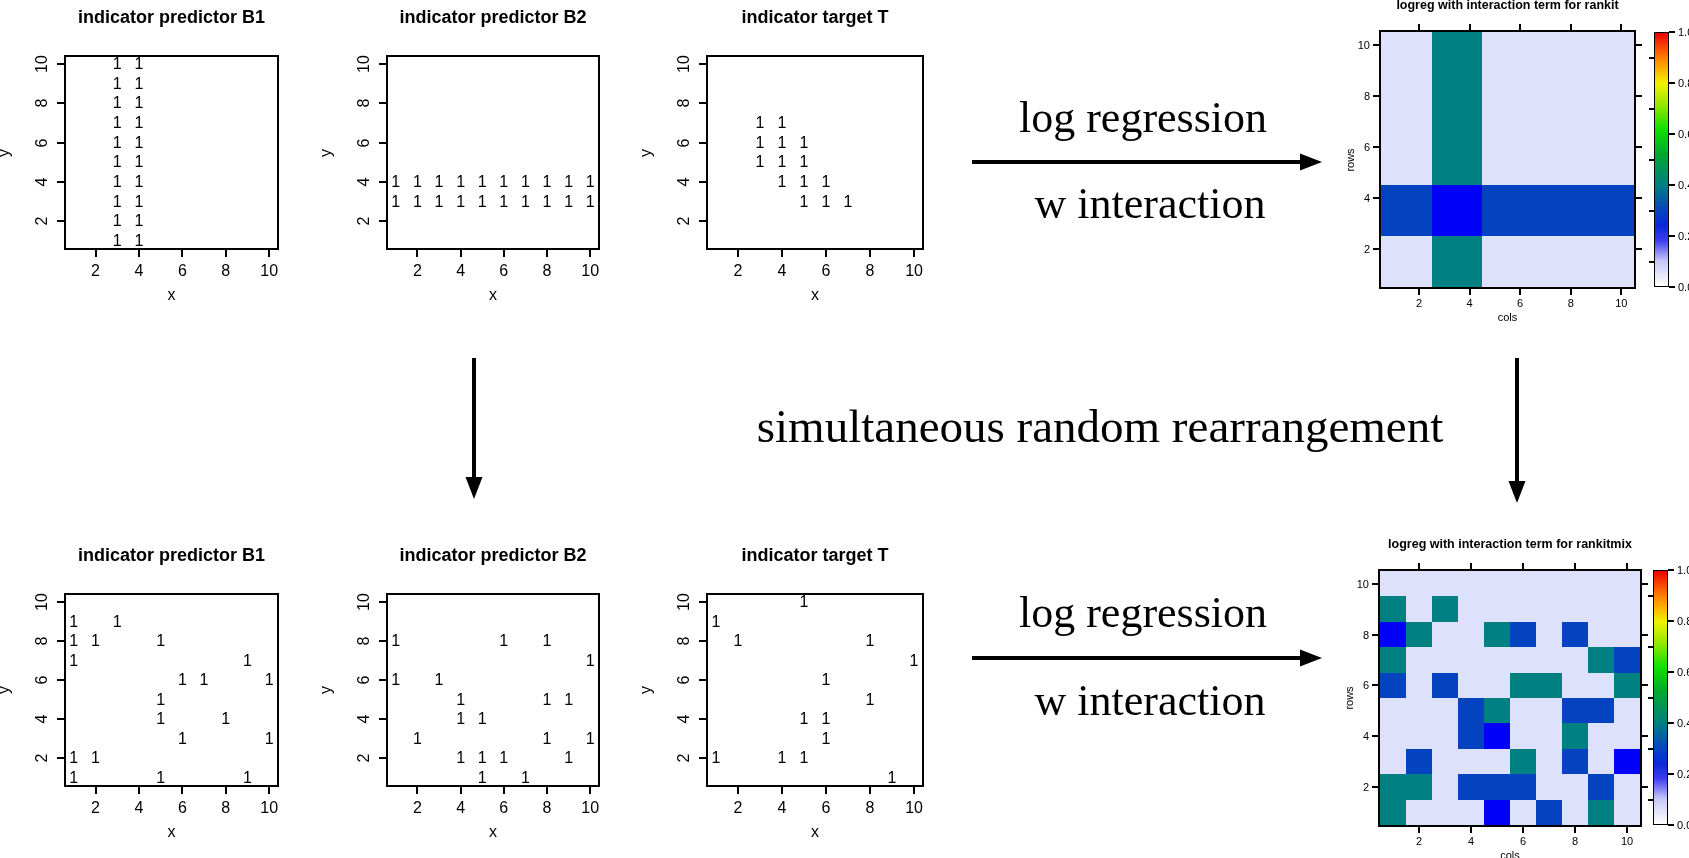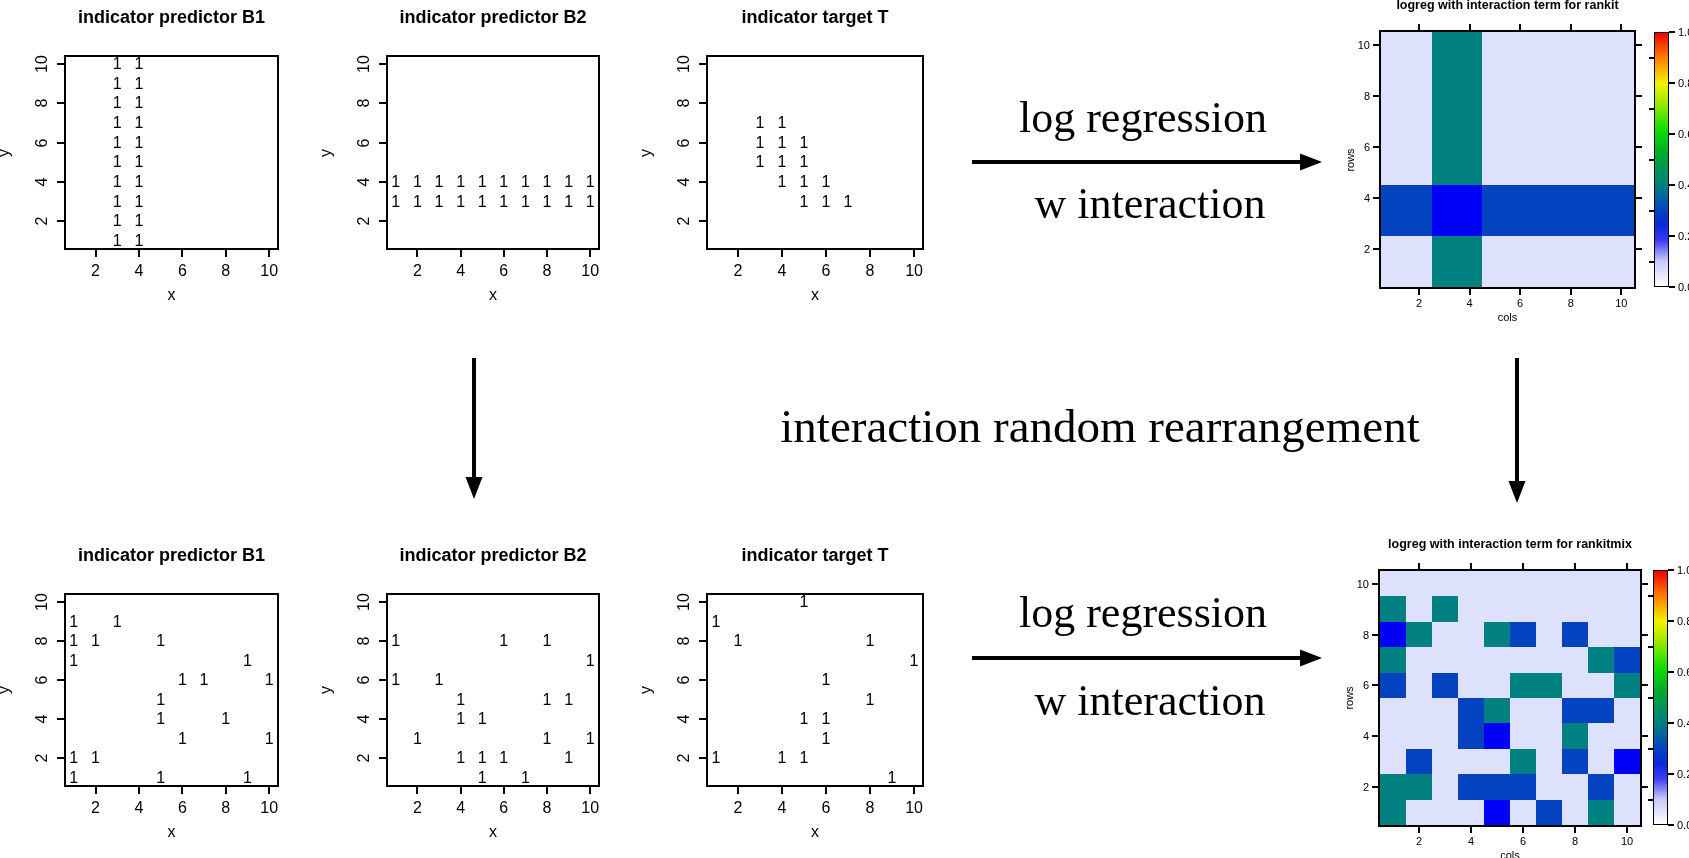--- a/index.html
+++ b/index.html
@@ -32,21 +32,21 @@
       <polygon points="474,499 465.5,477 482.5,477" fill="#000"></polygon>
       <line x1="1517" y1="358" x2="1517" y2="483" stroke="#000" stroke-width="4"></line>
       <polygon points="1517,503 1508.5,481 1525.5,481" fill="#000"></polygon>
       <line x1="972" y1="658" x2="1302" y2="658" stroke="#000" stroke-width="4"></line>
       <polygon points="1322,658 1300,649.5 1300,666.5" fill="#000"></polygon>
     </svg>
 
   <div class="serif-note" style="left:1143px;top:117px;font-size:44px">log regression</div>
   <div class="serif-note" style="left:1150px;top:203px;font-size:44px">w interaction</div>
 
-  <div class="serif-note" style="left:1100px;top:426px;font-size:47px">interaction random rearrangement</div>
+  <div class="serif-note" style="left:1100px;top:426px;font-size:47px">simultaneous random rearrangement</div>
 
   <div class="serif-note" style="left:1143px;top:612px;font-size:44px">log regression</div>
   <div class="serif-note" style="left:1150px;top:700px;font-size:44px">w interaction</div>
 
   <div id="panels">
       <div class="plot-box" style="left: 64px; top: 55px; width: 215px; height: 195px; position: absolute;"></div>
       <div class="ptitle" style="left: 46px; top: 7px; width: 251px; height: 24px; position: absolute; font-size: 18px;">indicator predictor B1</div>
       <div class="tick" style="left: 94.5226px; top: 250px; width: 2px; height: 7px; position: absolute;"></div>
       <div class="ticklabel" style="left: 95.5226px; top: 262px; position: absolute;">2</div>
       <div class="tick" style="left: 137.938px; top: 250px; width: 2px; height: 7px; position: absolute;"></div>

